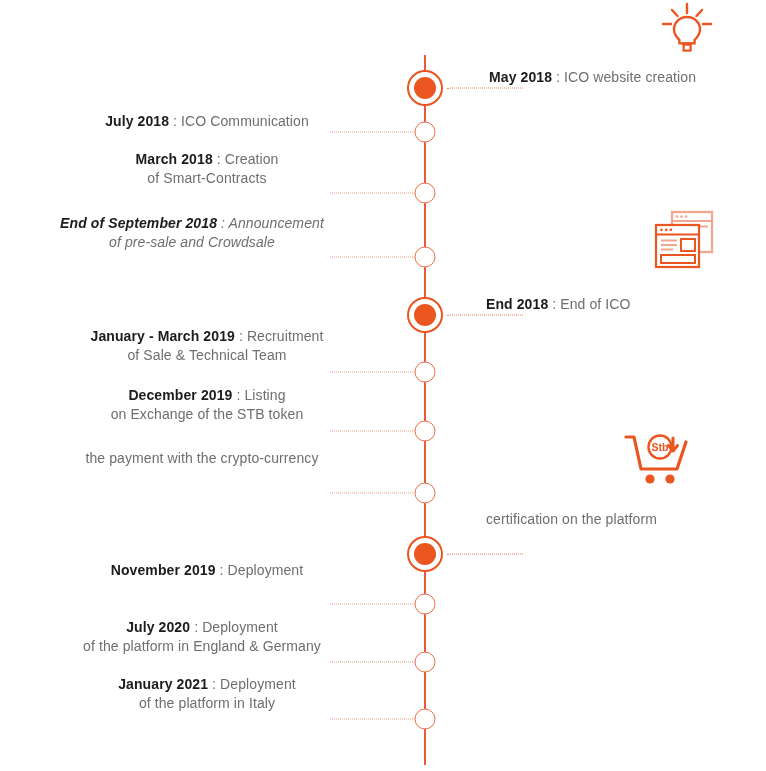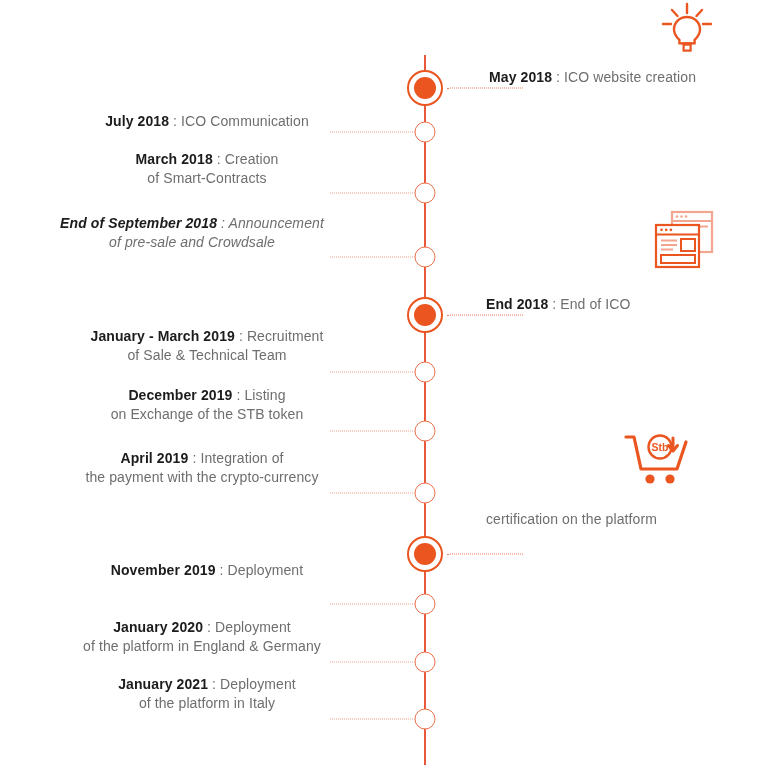--- a/index.html
+++ b/index.html
@@ -189,43 +189,38 @@
   <div class="entry left" style="left:57px; top:386px; width:300px;">
     <div>
       <span class="date">December 2019</span>
       <span class="sep">:</span>
       <span class="desc">Listing</span>
     </div>
     <div class="desc">on Exchange of the STB token</div>
   </div>
 
   <div class="entry left" style="left:47px; top:449px; width:310px;">
-    <div>
-      <span class="date">April 2019</span>
-      <span class="sep">:</span>
-      <span class="desc">Integration of</span>
-    </div>
     <div class="desc">the payment with the crypto-currency</div>
   </div>
 
   <div class="entry right" style="left:486px; top:510px; width:280px;">
     <div class="desc">certification on the platform</div>
   </div>
 
   <div class="entry left" style="left:57px; top:561px; width:300px;">
     <div>
       <span class="date">November 2019</span>
       <span class="sep">:</span>
       <span class="desc">Deployment</span>
     </div>
   </div>
 
   <div class="entry left" style="left:47px; top:618px; width:310px;">
     <div>
-      <span class="date">January 2020</span>
+      <span class="date">July 2020</span>
       <span class="sep">:</span>
       <span class="desc">Deployment</span>
     </div>
     <div class="desc">of the platform in England &amp; Germany</div>
   </div>
 
   <div class="entry left" style="left:57px; top:675px; width:300px;">
     <div>
       <span class="date">January 2021</span>
       <span class="sep">:</span>

